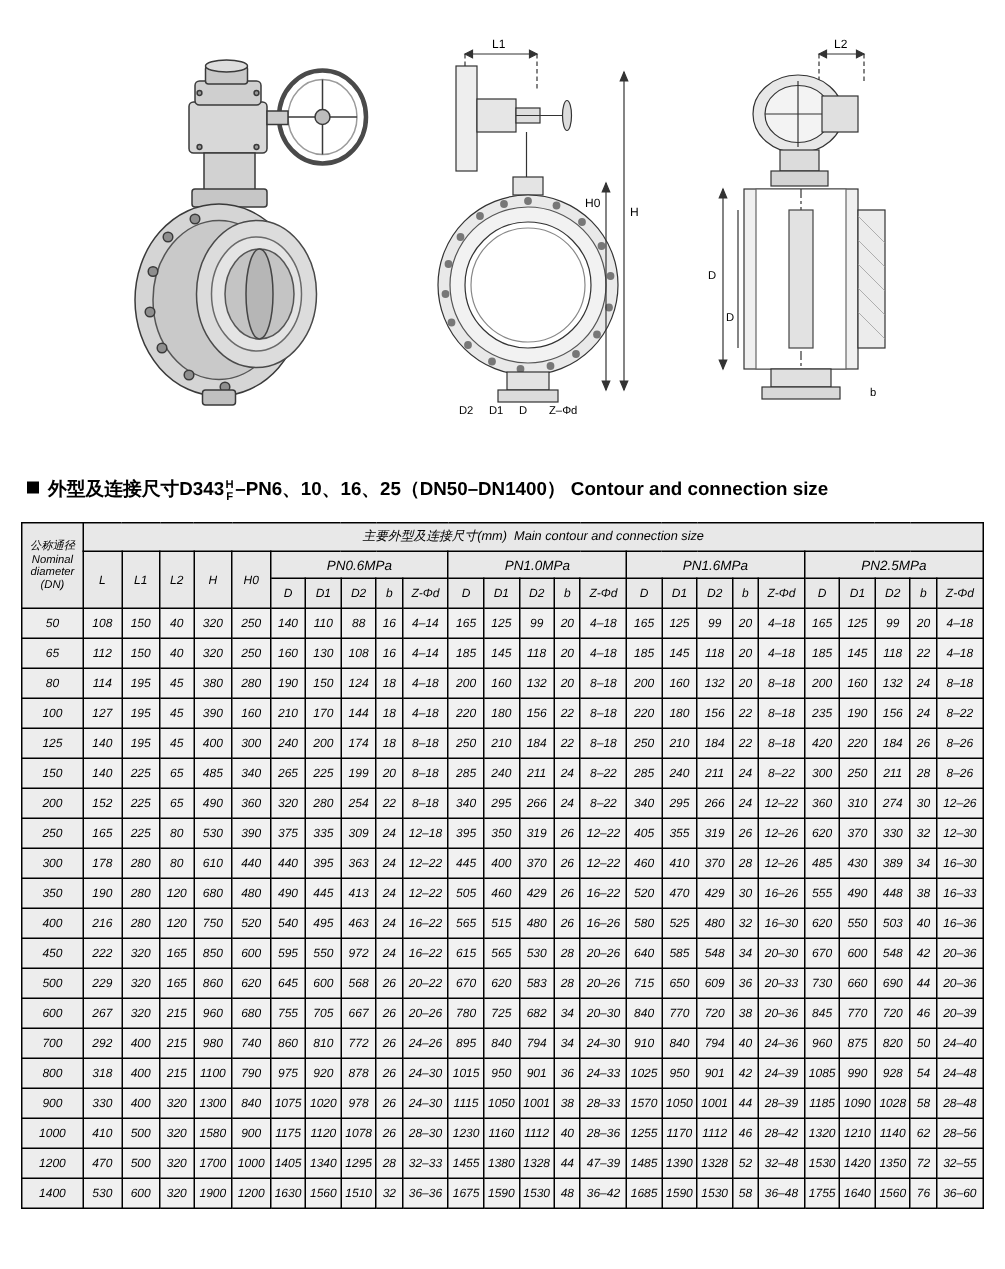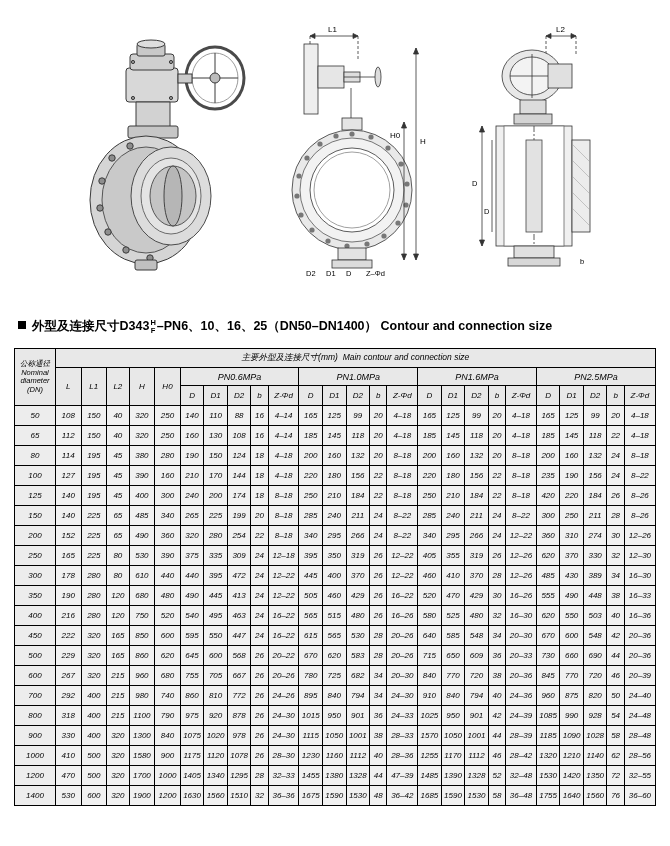--- a/index.html
+++ b/index.html
@@ -546,21 +546,21 @@
         </tr>
         <tr>
           <td>300</td>
           <td>178</td>
           <td>280</td>
           <td>80</td>
           <td>610</td>
           <td>440</td>
           <td>440</td>
           <td>395</td>
-          <td>472</td>
+          <td>363</td>
           <td>24</td>
           <td>12–22</td>
           <td>445</td>
           <td>400</td>
           <td>370</td>
           <td>26</td>
           <td>12–22</td>
           <td>460</td>
           <td>410</td>
           <td>370</td>
@@ -630,21 +630,21 @@
         </tr>
         <tr>
           <td>450</td>
           <td>222</td>
           <td>320</td>
           <td>165</td>
           <td>850</td>
           <td>600</td>
           <td>595</td>
           <td>550</td>
-          <td>447</td>
+          <td>972</td>
           <td>24</td>
           <td>16–22</td>
           <td>615</td>
           <td>565</td>
           <td>530</td>
           <td>28</td>
           <td>20–26</td>
           <td>640</td>
           <td>585</td>
           <td>548</td>

